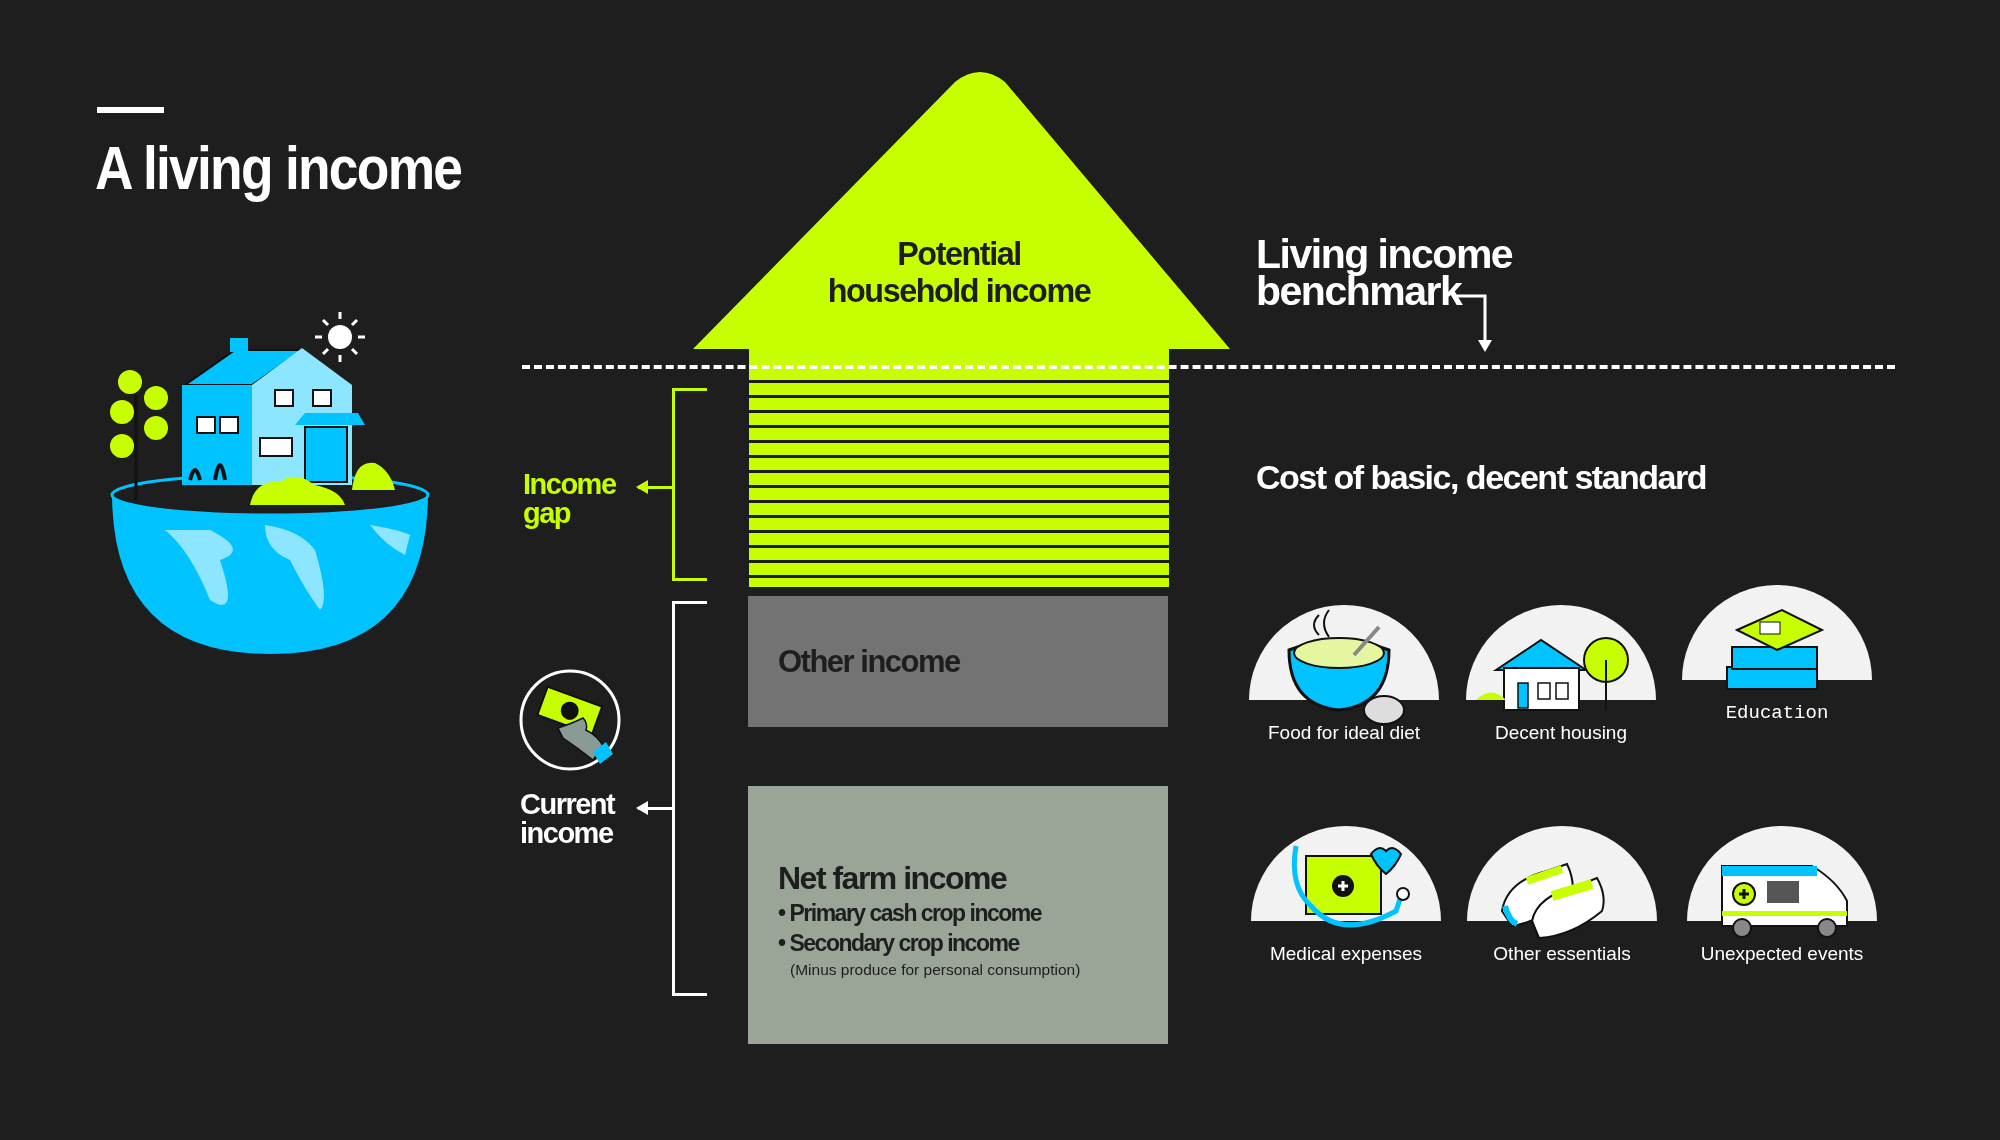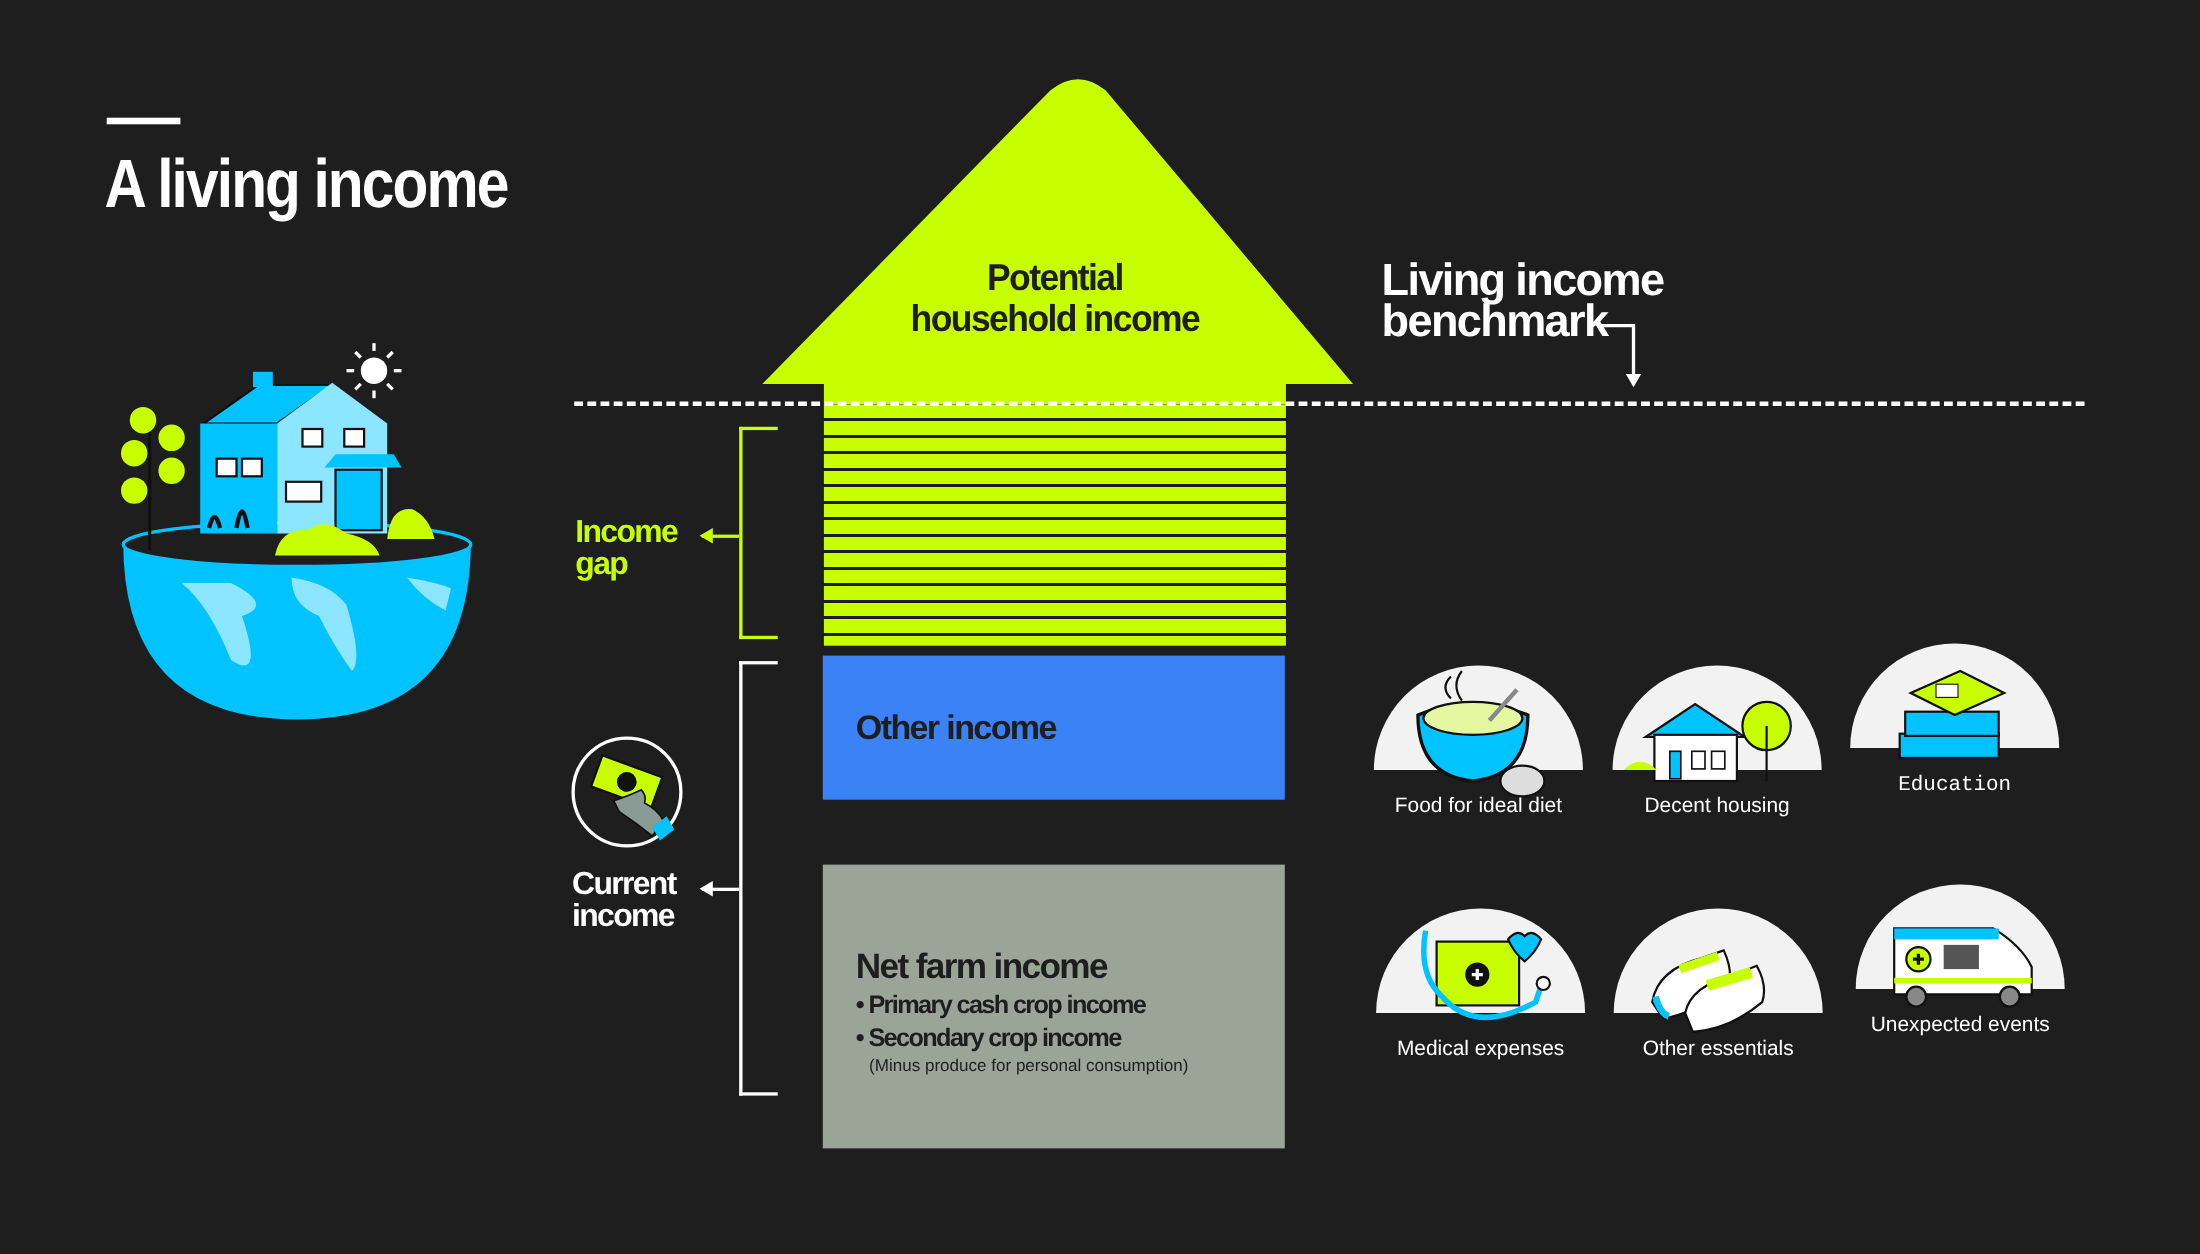--- a/index.html
+++ b/index.html
@@ -11,21 +11,21 @@
   .title { left:95px; top:132px; font-size:62px; transform:scaleX(0.86); transform-origin:left top; letter-spacing:-2px; }
   .lime { color:#c8ff00; }
   .dark { color:#1e1e1e; }
   .bracket { position:absolute; border:3px solid #fff; border-right:none; }
   .bracket.lime-b { border-color:#c8ff00; }
   .arrow-left { position:absolute; height:3px; }
   .arrow-left::before { content:""; position:absolute; left:-2px; top:-6px; border-right:12px solid currentColor; border-top:7px solid transparent; border-bottom:7px solid transparent; }
   .box { position:absolute; left:748px; width:420px; box-sizing:border-box; }
   .stripes { left:749px; top:368px; width:420px; height:219px;
              background:repeating-linear-gradient(to bottom, #c8ff00 0px, #c8ff00 12px, #1e1e1e 12px, #1e1e1e 15px); }
-  .other-box { top:596px; height:131px; background:#3b82f6; }
+  .other-box { top:596px; height:131px; background:#737373; }
   .farm-box { top:738px; height:258px; background:#9aa497;margin-top:48px; }
   .icon-card { position:absolute; width:200px; text-align:center; }
   .dome { position:relative; width:190px; height:95px; margin:0 auto; background:#f2f2f2; border-radius:95px 95px 0 0; overflow:visible; }
   .dome svg { position:absolute; left:0; top:0; }
   .icon-label { font-size:19px; margin-top:22px; color:#fff; white-space:nowrap; }
 </style>
 </head>
 <body>
 
 <div class="abs title-bar"></div>
@@ -129,20 +129,21 @@
 </div>
 
 <div class="box farm-box">
   <div class="cond dark" style="position:absolute;left:30px;top:74px;font-size:32px;">Net farm income</div>
   <div class="cond dark" style="position:absolute;left:30px;top:114px;font-size:23px;">• <span>Primary cash crop income</span></div>
   <div class="cond dark" style="position:absolute;left:30px;top:144px;font-size:23px;">• <span>Secondary crop income</span></div>
   <div class="dark" style="position:absolute;left:42px;top:175px;font-size:15.5px;white-space:nowrap;">(Minus produce for personal consumption)</div>
 </div>
 
 <div class="abs" style="left:1256px;top:458px;font-size:34px;line-height:38px;">
+  <div class="cond">Cost of basic, decent standard</div>
 </div>
 
 <div class="icon-card" style="left:1244px;top:605px;">
   <div class="dome">
     <svg width="190" height="130">
       <path d="M40 45 Q90 25 140 45 Q140 100 90 105 Q40 100 40 45 Z" fill="#00c3ff" stroke="#111" stroke-width="3"></path>
       <ellipse cx="90" cy="48" rx="45" ry="15" fill="#e4f7a0" stroke="#111" stroke-width="2"></ellipse>
       <line x1="105" y1="50" x2="130" y2="22" stroke="#888" stroke-width="4"></line>
       <path d="M70 10 Q60 20 70 30 M80 5 Q70 18 80 32" stroke="#111" fill="none" stroke-width="2"></path>
       <ellipse cx="135" cy="105" rx="20" ry="14" fill="#ddd" stroke="#111" stroke-width="2"></ellipse>
@@ -199,21 +200,21 @@
       <path d="M35 85 Q40 55 80 45 L100 38 Q108 55 105 70 Q75 95 45 100 Z" fill="#fff" stroke="#111" stroke-width="2"></path>
       <path d="M38 80 Q42 95 50 98" stroke="#00c3ff" stroke-width="6" fill="none"></path>
       <path d="M65 95 Q70 70 110 60 L130 52 Q140 70 135 85 Q105 110 72 112 Z" fill="#fff" stroke="#111" stroke-width="2"></path>
       <path d="M85 70 L125 58" stroke="#c8ff00" stroke-width="10"></path>
       <path d="M60 55 L95 43" stroke="#c8ff00" stroke-width="8"></path>
     </svg>
   </div>
   <div class="icon-label">Other essentials</div>
 </div>
 
-<div class="icon-card" style="left:1682px;top:804px;">
+<div class="icon-card" style="left:1682px;top:826px;">
   <div class="dome">
     <svg width="190" height="130">
       <path d="M35 40 L125 40 Q150 55 160 75 L160 100 L35 100 Z" fill="#fff" stroke="#111" stroke-width="2"></path>
       <rect x="35" y="40" width="95" height="10" fill="#00c3ff"></rect>
       <rect x="35" y="85" width="125" height="5" fill="#c8ff00"></rect>
       <rect x="80" y="55" width="32" height="22" fill="#555"></rect>
       <circle cx="57" cy="68" r="11" fill="#c8ff00" stroke="#111" stroke-width="2"></circle>
       <path d="M52 68 h10 M57 63 v10" stroke="#111" stroke-width="3"></path>
       <circle cx="55" cy="102" r="9" fill="#888" stroke="#111" stroke-width="2"></circle>
       <circle cx="140" cy="102" r="9" fill="#888" stroke="#111" stroke-width="2"></circle>

